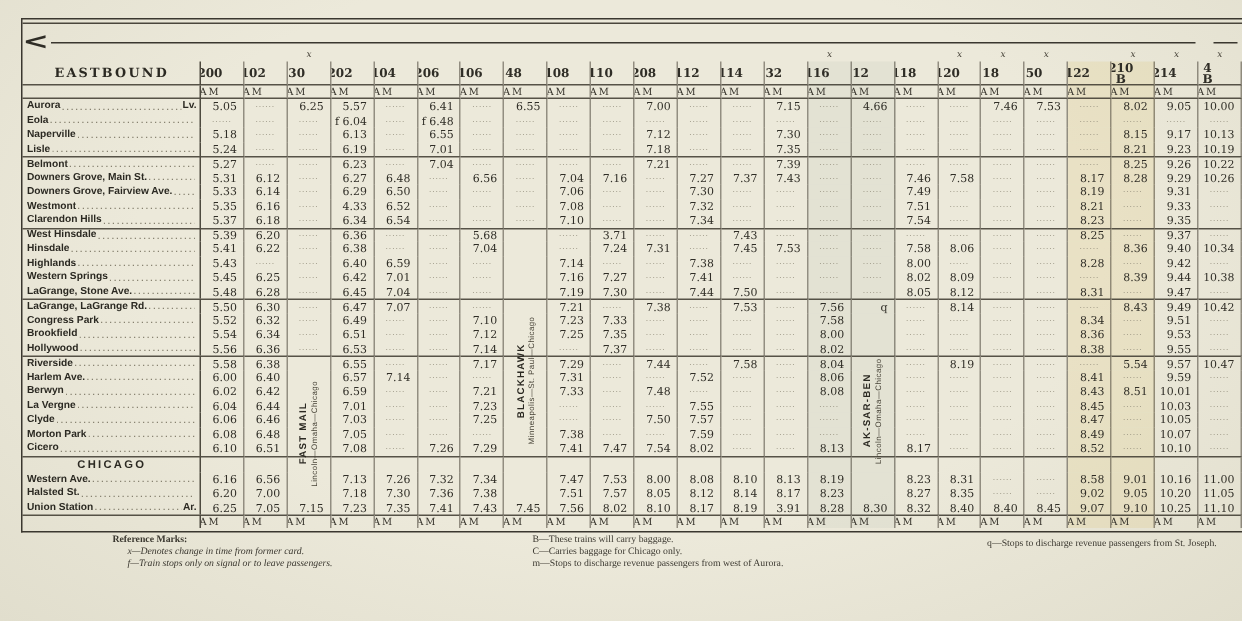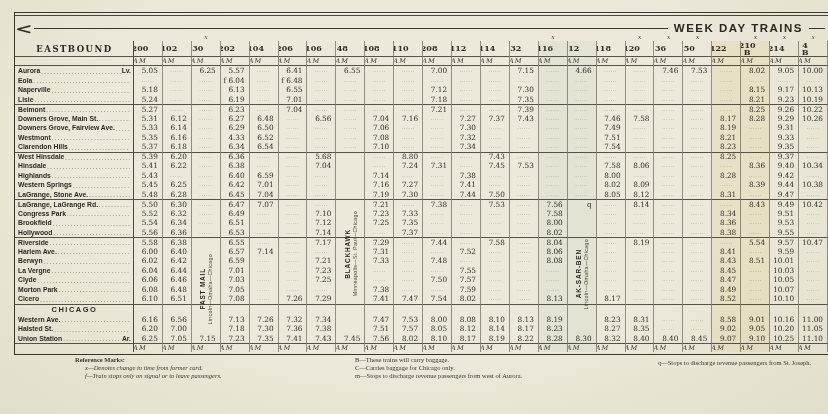--- a/index.html
+++ b/index.html
@@ -30,21 +30,21 @@
     border-right:1px solid rgba(72,67,56,.55);
     display:flex; align-items:center; justify-content:flex-end;
     box-sizing:border-box; line-height:1; overflow:hidden;
     padding-right:4px; font-size:7.3px; white-space:nowrap;
   }
   .hd{height:16px; justify-content:center; padding-right:16px;
       border-bottom:1px solid rgba(60,56,46,.85);
       font:bold 8px "DejaVu Serif",serif; text-align:center; line-height:7px;}
   .amt{height:9px; border-bottom:1px solid rgba(60,56,46,.85);}
   .amb{height:9px; border-top:1px solid rgba(60,56,46,.85);}
-  .amc{justify-content:center; padding-right:16px; font-size:6.6px; letter-spacing:1.2px; color:#3a372f;font-style:italic;}
+  .amc{justify-content:center; padding-right:16px; font-size:6.6px; letter-spacing:1.2px; color:#3a372f;}
   .st{height:9.5px;}
   .sec{height:11px;}
   .gt{border-top:1px solid rgba(60,56,46,.85);}
   .sn{justify-content:flex-start; padding:0 2px 0 3px;
       font:bold 6.8px "Liberation Sans",sans-serif; color:#2b2922;
       border-right:1.4px solid rgba(60,56,46,.9);}
   .dir{justify-content:center; font:bold 8.5px "DejaVu Serif",serif; letter-spacing:1.5px;}
   .secl{justify-content:center; font:bold 7.5px "Liberation Sans",sans-serif; letter-spacing:1.5px;text-align:center;}
   .nm{white-space:nowrap;}
   .ld{flex:1; overflow:hidden; white-space:nowrap; color:#837e6c; font-size:5.5px; letter-spacing:1.5px; margin:0 1px; transform:translateY(1px);}
@@ -65,21 +65,20 @@
 </style>
 </head>
 <body>
 
 <div class="page">
 
   <div class="frame">
     <div class="band">
       <span class="arrow">&lt;</span>
       <span class="bline"></span>
-      <span class="wdt">WEEK DAY TRAINS</span>
       <span class="bline2"></span>
     </div>
     <div class="grid" id="grid">
         <div class="c hd sn dir">EASTBOUND</div>
         <div class="c hd">200</div>
         <div class="c hd">102</div>
         <div class="c hd">30</div>
         <div class="c hd">202</div>
         <div class="c hd">104</div>
         <div class="c hd">206</div>
@@ -88,21 +87,21 @@
         <div class="c hd">108</div>
         <div class="c hd">110</div>
         <div class="c hd">208</div>
         <div class="c hd">112</div>
         <div class="c hd">114</div>
         <div class="c hd">32</div>
         <div class="c hd tg">116</div>
         <div class="c hd tg">12</div>
         <div class="c hd">118</div>
         <div class="c hd">120</div>
-        <div class="c hd">36</div>
+        <div class="c hd">18</div>
         <div class="c hd">50</div>
         <div class="c hd ty">122</div>
         <div class="c hd ty">210<br>B</div>
         <div class="c hd">214</div>
         <div class="c hd">4<br>B</div>
         <div class="c amt sn"></div>
         <div class="c amt amc">AM</div>
         <div class="c amt amc">AM</div>
         <div class="c amt amc">AM</div>
         <div class="c amt amc">AM</div>
@@ -661,21 +660,21 @@
           <span class="dt">......</span>
         </div>
         <div class="c st tm gt ec">
           <span class="dt">......</span>
         </div>
         <div class="c st tm gt">5.68</div>
         <div class="c st tm gt"></div>
         <div class="c st tm gt ec">
           <span class="dt">......</span>
         </div>
-        <div class="c st tm gt">8.80</div>
+        <div class="c st tm gt">3.71</div>
         <div class="c st tm gt ec">
           <span class="dt">......</span>
         </div>
         <div class="c st tm gt ec">
           <span class="dt">......</span>
         </div>
         <div class="c st tm gt">7.43</div>
         <div class="c st tm gt ec">
           <span class="dt">......</span>
         </div>
@@ -1581,21 +1580,21 @@
         <div class="c st tm">7.23</div>
         <div class="c st tm">7.35</div>
         <div class="c st tm">7.41</div>
         <div class="c st tm">7.43</div>
         <div class="c st tm">7.45</div>
         <div class="c st tm">7.56</div>
         <div class="c st tm">8.02</div>
         <div class="c st tm">8.10</div>
         <div class="c st tm">8.17</div>
         <div class="c st tm">8.19</div>
-        <div class="c st tm">8.22</div>
+        <div class="c st tm">3.91</div>
         <div class="c st tm tg">8.28</div>
         <div class="c st tm tg">8.30</div>
         <div class="c st tm">8.32</div>
         <div class="c st tm">8.40</div>
         <div class="c st tm">8.40</div>
         <div class="c st tm">8.45</div>
         <div class="c st tm ty">9.07</div>
         <div class="c st tm ty">9.10</div>
         <div class="c st tm">10.25</div>
         <div class="c st tm">11.10</div>

